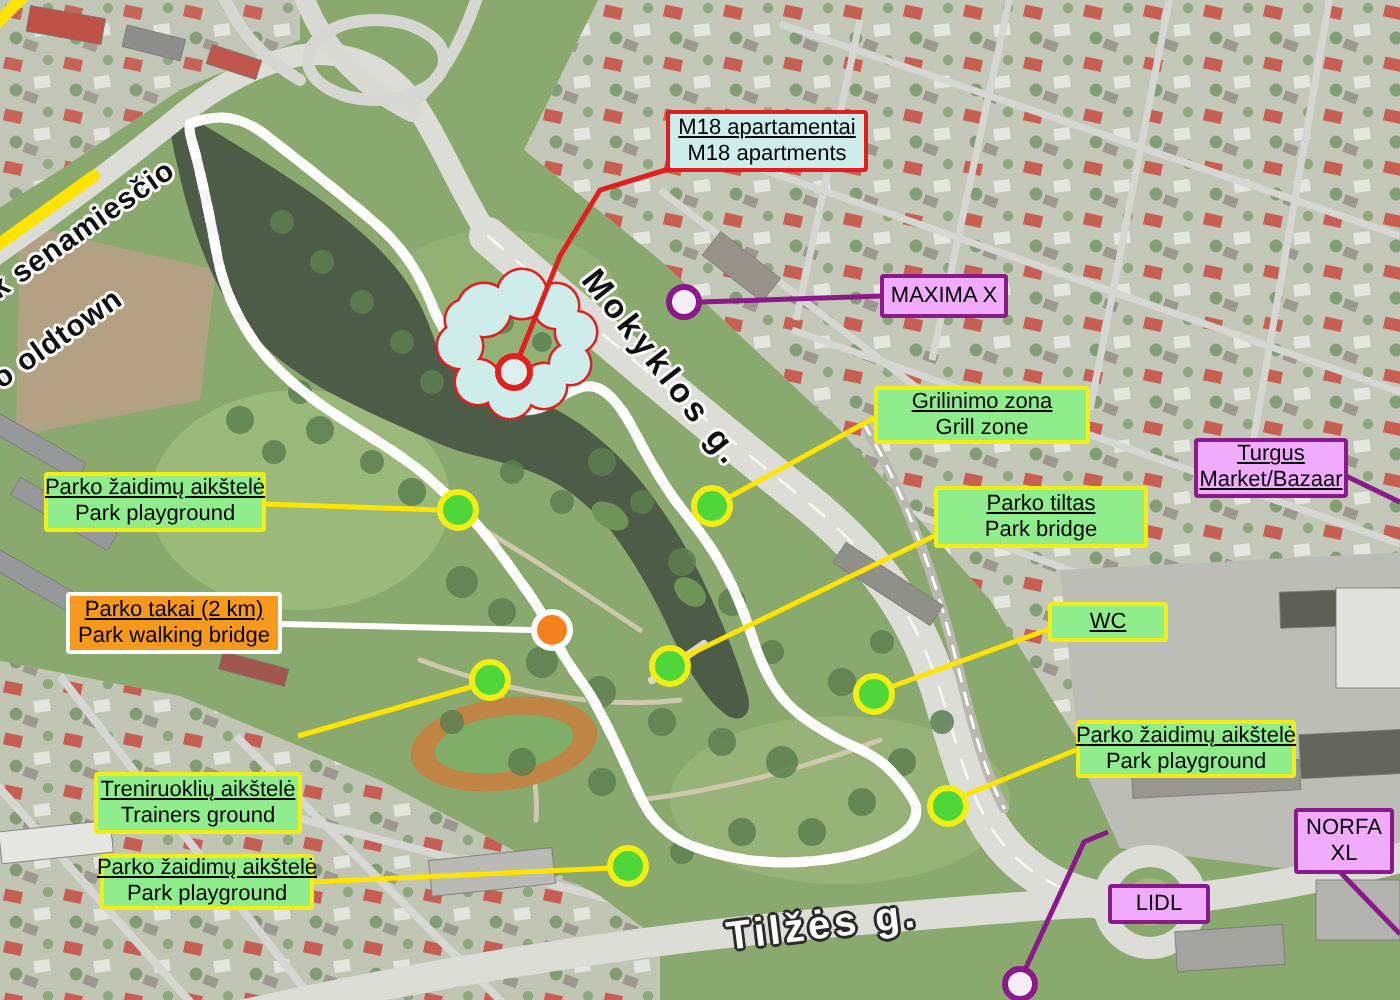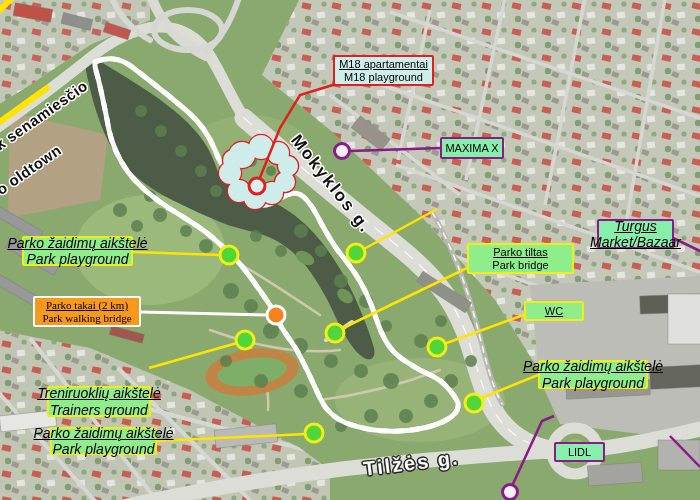--- a/index.html
+++ b/index.html
@@ -5,24 +5,24 @@
   html,body{margin:0;padding:0;background:#222;}
   #stage{position:relative;width:700px;height:500px;overflow:hidden;
          font-family:"Liberation Sans",sans-serif;background:#8aa96e;}
   #stage svg{position:absolute;left:0;top:0;}
 
   
   .callout{position:absolute;display:flex;flex-direction:column;justify-content:center;
            align-items:center;text-align:center;color:#000;box-sizing:border-box;
            font-size:11px;line-height:1.16;border-radius:2px;padding:1px 18px;white-space:nowrap;
            z-index:30;}
-  .sm{font-size:14px;font-style:italic;}
+  .sm{font-size:11px;}
   .green {background:#8fee8b;border:2.5px solid #f0ee12;}
-  .purple{background:#86efac;border:2.2px solid #8a1a8a;}
-  .orange{background:#f6991d;border:2.5px solid #ffffff;font-family:Liberation Serif, serif;}
+  .purple{background:#f0abfc;border:2.2px solid #8a1a8a;}
+  .orange{background:#f6991d;border:2.5px solid #ffffff;}
   .m18box{background:#cdeeec;border:2.5px solid #e01f1f;}
   .u{text-decoration:underline;}
 
   #co-m18     {left:333px;top:55px; width:101px;height:31px;}
   #co-maxima  {left:440px;top:137px;width:64px; height:22px;}
   #co-grill   {left:437px;top:193px;width:108px;height:29px;}
   #co-turgus  {left:597px;top:219px;width:77px; height:30px;}
   #co-bridge  {left:467px;top:243px;width:107px;height:31px;}
   #co-wc      {left:524px;top:301px;width:60px; height:20px;}
   #co-p1      {left:22px; top:236px;width:111px;height:30px;}
@@ -288,24 +288,28 @@
   <circle cx="257" cy="186" r="8" fill="#ddf0ee" stroke="#e01f1f" stroke-width="3"></circle>
 </svg>
 
 <div class="street halo-w" id="lbl-mokyklos">Mokyklos g.</div>
 <div class="street halo-b" id="lbl-tilzes">Tilžės g.</div>
 <div class="street halo-w" id="lbl-old-lt">Link senamiesčio</div>
 <div class="street halo-w" id="lbl-old-en">To oldtown</div>
 
 <div class="callout m18box" id="co-m18">
   <span class="u">M18 apartamentai</span>
-  <span>M18 playground</span>
+  <span>M18 apartments</span>
 </div>
 <div class="callout purple" id="co-maxima">
   <span>MAXIMA X</span>
+</div>
+<div class="callout green" id="co-grill">
+  <span class="u">Grilinimo zona</span>
+  <span>Grill zone</span>
 </div>
 <div class="callout purple sm" id="co-turgus">
   <span class="u">Turgus</span>
   <span class="u">Market/Bazaar</span>
 </div>
 <div class="callout green" id="co-bridge">
   <span class="u">Parko tiltas</span>
   <span>Park bridge</span>
 </div>
 <div class="callout green" id="co-wc">
@@ -327,14 +331,18 @@
   <span class="u">Parko žaidimų aikštelė</span>
   <span>Park playground</span>
 </div>
 <div class="callout green sm" id="co-p3">
   <span class="u">Parko žaidimų aikštelė</span>
   <span>Park playground</span>
 </div>
 <div class="callout purple" id="co-lidl">
   <span>LIDL</span>
 </div>
+<div class="callout purple" id="co-norfa">
+  <span>NORFA</span>
+  <span>XL</span>
+</div>
 
 </div>
 
 </body></html>

